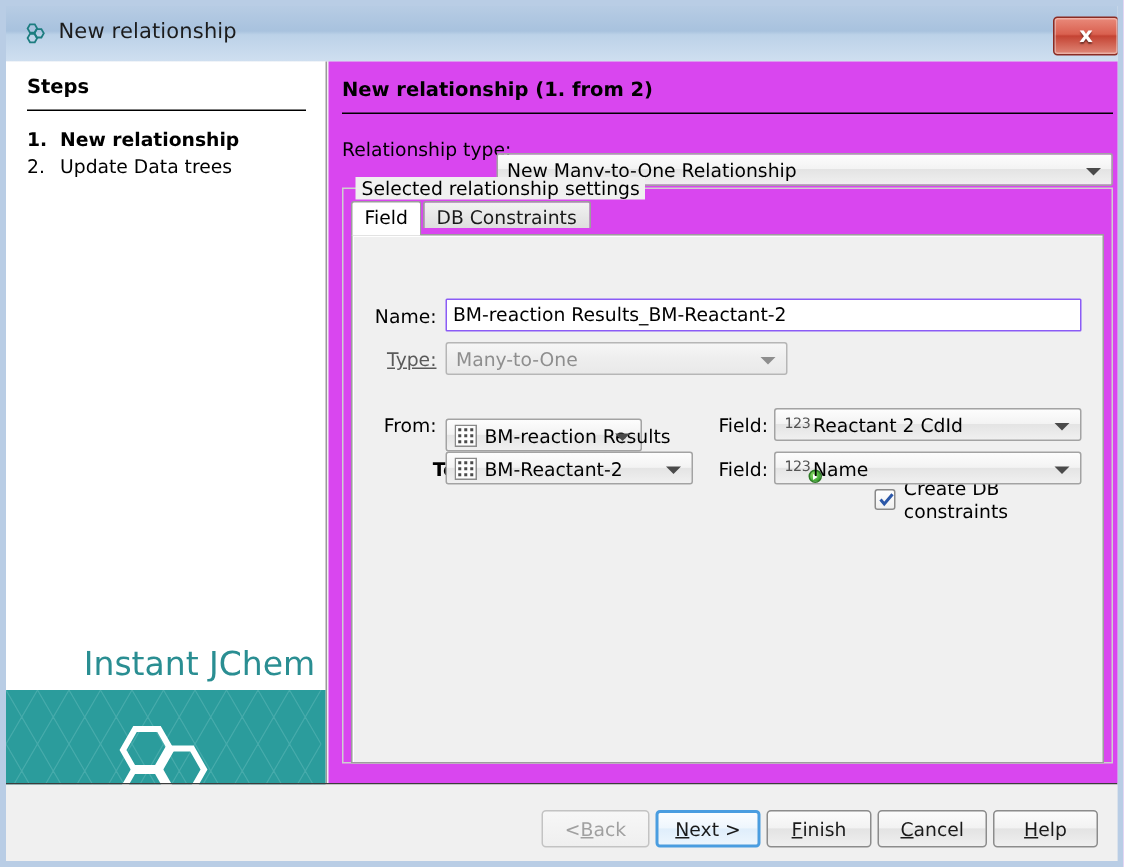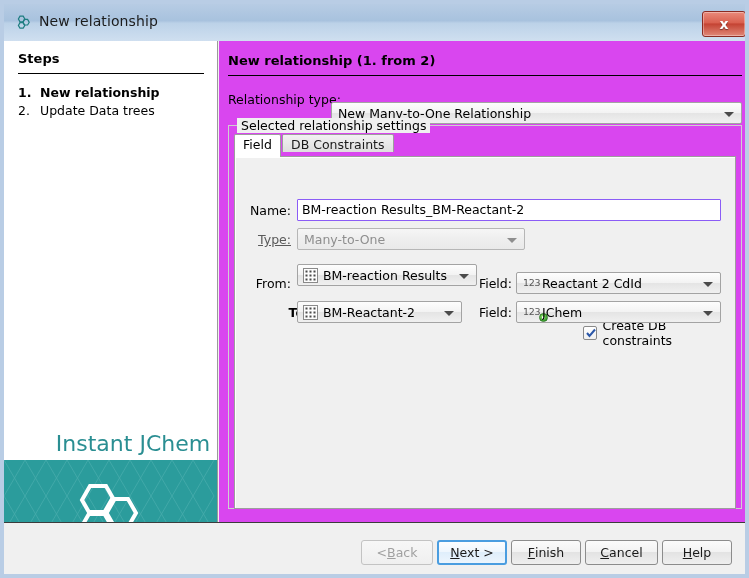--- a/index.html
+++ b/index.html
@@ -461,21 +461,21 @@
       <div class="cbox-wrap">
         <span class="cbox">
           <svg width="12" height="12" viewBox="0 0 12 12">
             <path d="M2 6 L4.5 9 L10 2.5" stroke="#2b57a8" stroke-width="2" fill="none"></path>
           </svg>
         </span>
         <span class="cbox-label">Create DB constraints</span>
       </div>
 
       <div class="field-label" style="left:8px; top:119px; width:48px;">From:</div>
-      <div class="combo with-icon" style="left:62px; top:107px; width:180px;">
+      <div class="combo with-icon" style="left:62px; top:122px; width:131px;">
         <span class="table-icon">
           <svg width="15" height="15" viewBox="0 0 15 15">
             <rect x="0.5" y="0.5" width="14" height="14" fill="#fdfdfd" stroke="#8a8a8a"></rect>
             <g fill="#4a4a4a">
               <rect x="2.5" y="2.5" width="2" height="2"></rect>
                 <rect x="6.5" y="2.5" width="2" height="2"></rect>
                 <rect x="10.5" y="2.5" width="2" height="2"></rect>
               <rect x="2.5" y="6.5" width="2" height="2"></rect>
                 <rect x="6.5" y="6.5" width="2" height="2"></rect>
                 <rect x="10.5" y="6.5" width="2" height="2"></rect>
@@ -513,21 +513,21 @@
             </g>
           </svg>
         </span>
         <span class="cb-text">BM-Reactant-2</span>
         <span class="arrow"></span>
       </div>
       <div class="field-label" style="left:237px; top:148px; width:40px;">Field:</div>
       <div class="combo with-icon" style="left:281px; top:144px; width:205px;">
         <span class="num-icon">123</span>
         <span class="pk-dot"></span>
-        <span class="cb-text">JChem</span>
+        <span class="cb-text">Name</span>
         <span class="arrow"></span>
       </div>
 
     </div>
   </div>
 
   <div class="sep"></div>
   <div class="buttonbar">
     <div class="btn disabled" style="left:357px; width:72px;">
       <span>&lt; </span>

